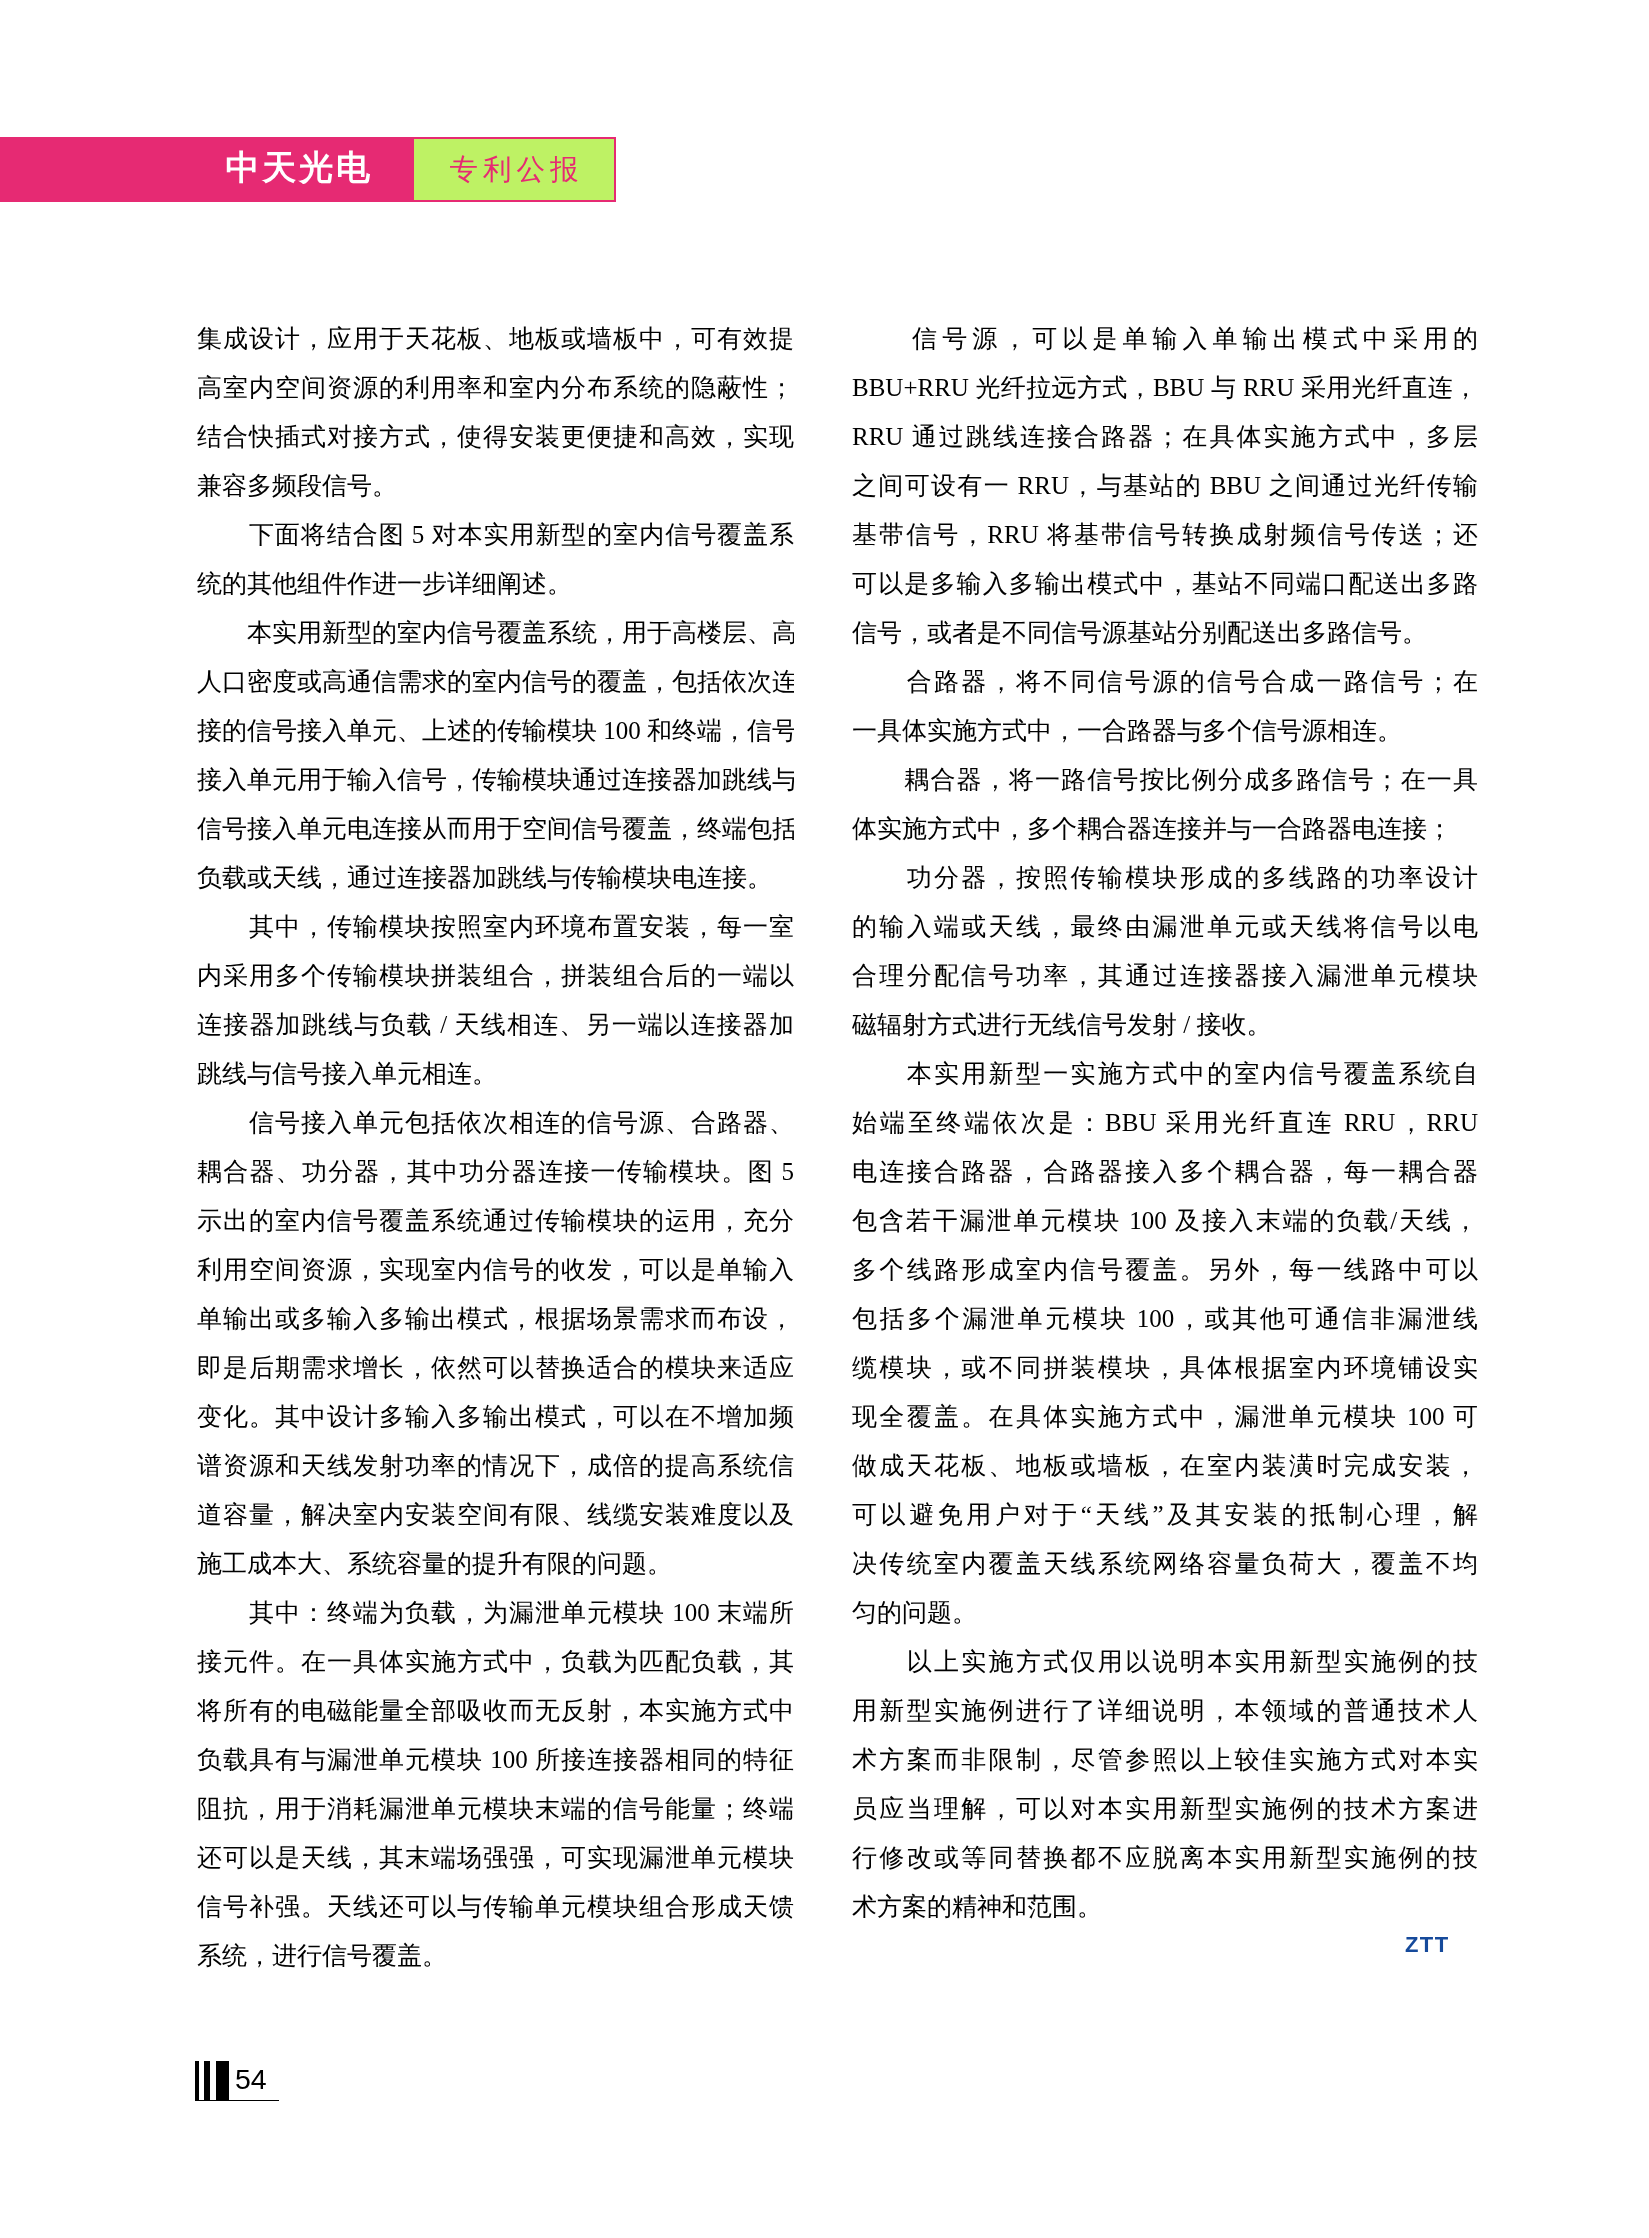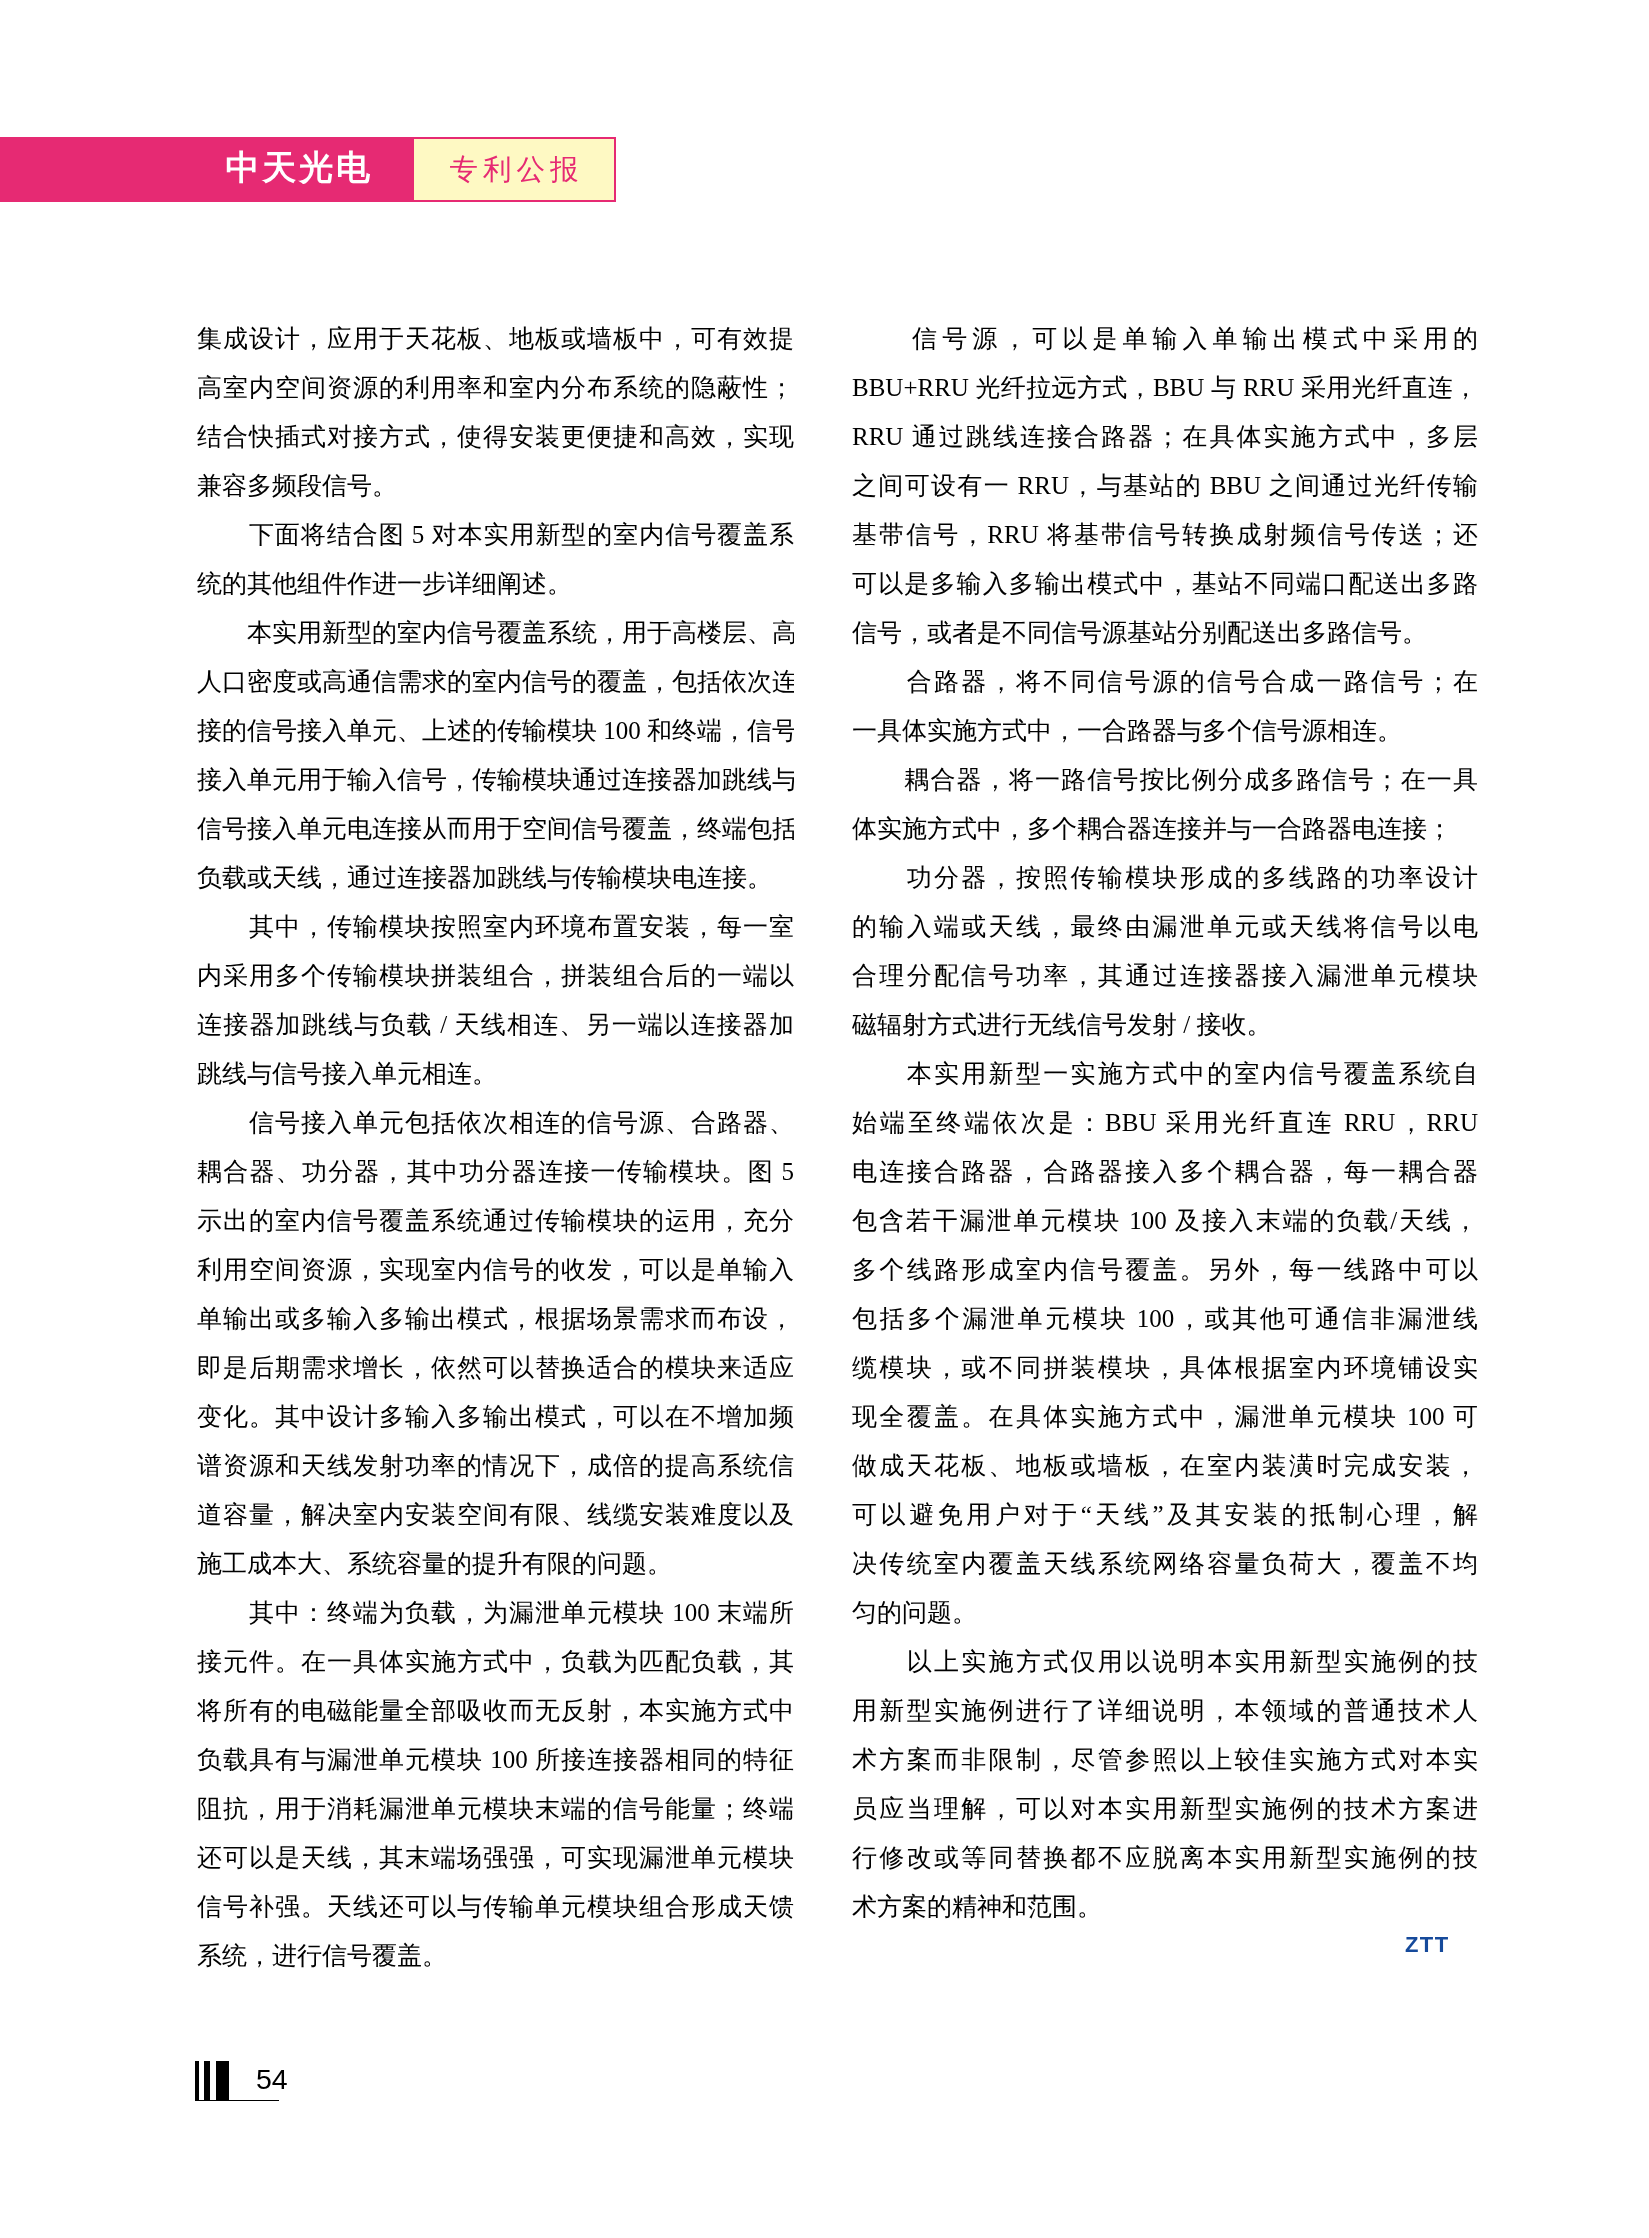--- a/index.html
+++ b/index.html
@@ -33,21 +33,21 @@
     font-weight: bold;
     letter-spacing: 2.9px;
     white-space: nowrap;
     font-family: "DejaVu Serif", serif;
   }
   .badge {
     position: absolute;
     left: 412px; top: 137px;
     width: 204px; height: 65px;
     box-sizing: border-box;
-    background: #fef9c3;
+    background: #bef264;
     border: 2.9px solid var(--brand_pink, #E62A73);
     display: flex;
     align-items: center;
     justify-content: center;
   }
   .badge-label {
     color: var(--brand_pink, #E62A73);
     font-size: 28.5px;
     font-weight: 500;
     letter-spacing: 5px;
@@ -94,21 +94,20 @@
   .barcode .bar { position: absolute; top: 0; bottom: 0; background: #000; }
   .barcode .b1 { left: 0;    width: 3.6px;  }
   .barcode .b2 { left: 8.6px; width: 6.4px;  }
   .barcode .b3 { left: 21.4px; width: 13px; }
   .pagenum {
     position: absolute;
     left: 235px; top: 2063px;
     font-size: 28.5px;
     font-family: "Liberation Sans", sans-serif;
     color: #000;
-    margin-left: 21px;
   }
   .footer-rule {
     position: absolute;
     left: 195px; top: 2100px;
     width: 84px; height: 1.4px;
     background: #000;
   }
 </style>
 </head>
 <body>

